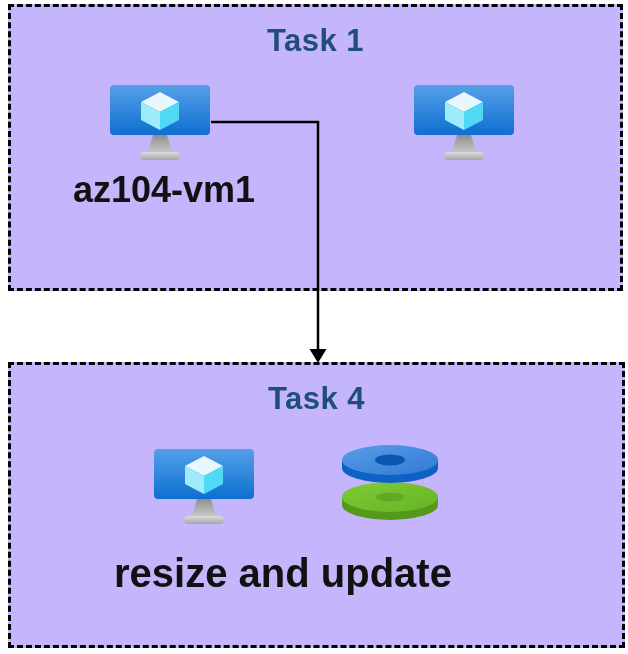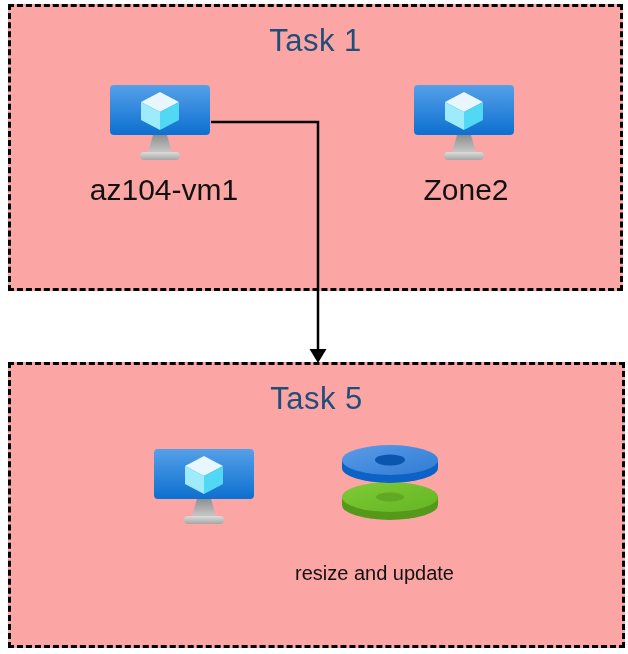--- a/index.html
+++ b/index.html
@@ -5,49 +5,50 @@
   html, body { margin: 0; padding: 0; }
   body {
     width: 628px; height: 654px;
     position: relative;
     background: #ffffff;
     font-family: "Liberation Sans", sans-serif;
     overflow: hidden;
   }
   .panel {
     position: absolute;
-    background: #fca5a5;
+    background: #c4b5fd;
     border: 3px dashed #000000;
     box-sizing: border-box;
+    font-weight: bold;
   }
   #task1-panel { left: 8px; top: 4px; width: 615px; height: 287px; }
   #task2-panel { left: 8px; top: 362px; width: 617px; height: 286px; }
 
   .panel-title {
     position: absolute;
     left: 0; right: 0;
     top: 16px;
     text-align: center;
     font-size: 31px;
     line-height: 36px;
     color: #1f4e79;
     letter-spacing: 0.5px;
   }
   .icon-wrap { position: absolute; }
   .vm-label {
     position: absolute;
     text-align: center;
-    font-size: 30px;
+    font-size: 36px;
     line-height: 35px;
     color: #111111;
   }
   .caption {
     position: absolute;
-    text-align: right;
-    font-size: 20px;
+    text-align: left;
+    font-size: 40px;
     line-height: 38px;
     color: #111111;
   }
   #arrow-overlay {
     position: absolute;
     left: 0; top: 0;
     width: 628px; height: 654px;
     pointer-events: none;
     z-index: 5;
   }
@@ -114,26 +115,25 @@
   <div class="vm-label" style="left:33px; top:165px; width:240px;">
     <div>az104-vm1</div>
   </div>
 
   <div class="icon-wrap" style="left:403px; top:78px;">
     <svg width="100" height="75" viewBox="0 0 100 75">
         <use href="#vm-icon"></use>
       </svg>
   </div>
   <div class="vm-label" style="left:335px; top:165px; width:240px;">
-    <div>Zone2</div>
   </div>
 </div>
 
 <div class="panel" id="task2-panel">
-  <div class="panel-title">Task 5</div>
+  <div class="panel-title">Task 4</div>
 
   <div class="icon-wrap" style="left:143px; top:84px;">
     <svg width="100" height="75" viewBox="0 0 100 75">
         <use href="#vm-icon"></use>
       </svg>
   </div>
 
   <div class="icon-wrap" style="left:329px; top:78px;">
     <svg width="100" height="80" viewBox="0 0 100 80">
         <use href="#disks-icon"></use>

